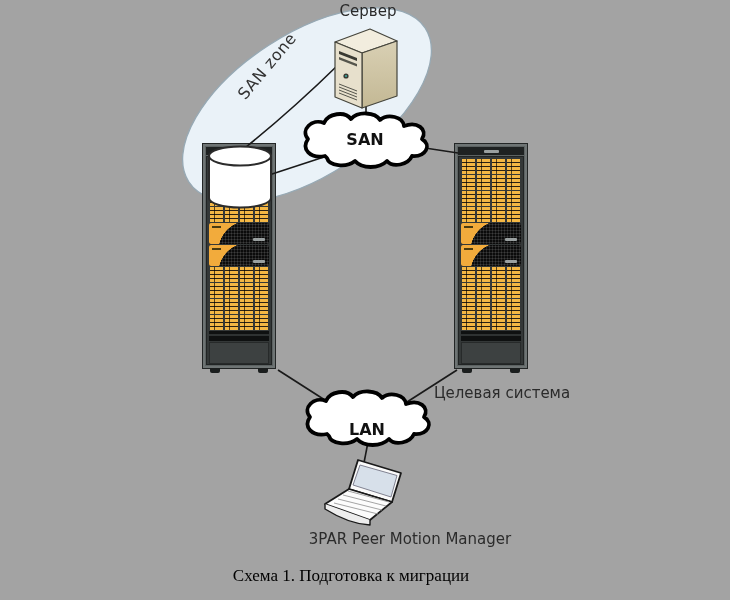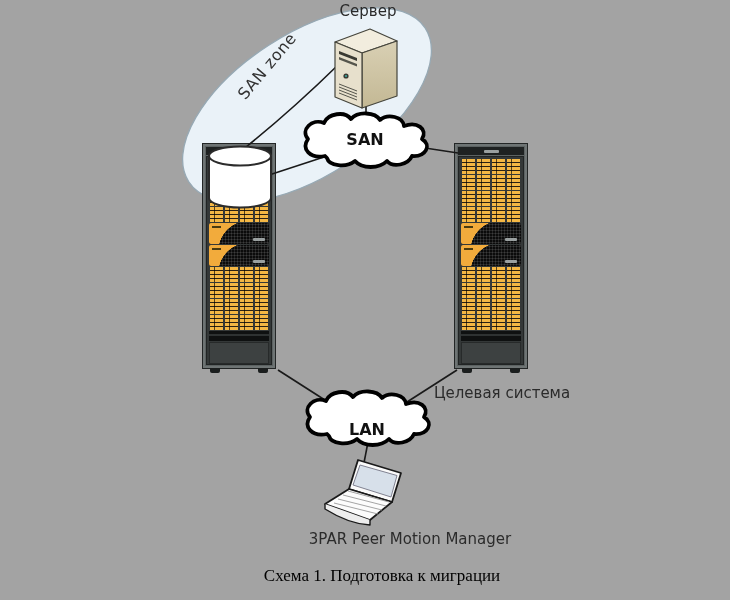--- a/index.html
+++ b/index.html
@@ -277,14 +277,14 @@
       </g>
     </g>
   </svg>
 
   <div class="lbl" style="left:368px; top:2px;">Сервер</div>
   <div class="lbl rot" style="left:267px; top:66px;">SAN zone</div>
   <div class="lbl bold" style="left:365px; top:130px;text-align:right;">SAN</div>
   <div class="lbl bold" style="left:367px; top:420px;">LAN</div>
   <div class="lbl" style="left:502px; top:384px;">Целевая система</div>
   <div class="lbl" style="left:366px; top:530px;margin-left:44px;">3PAR Peer Motion Manager</div>
-  <div class="caption" style="left:382px; top:566px;">Схема 1. Подготовка к миграции</div>
+  <div class="caption" style="left:351px; top:566px;">Схема 1. Подготовка к миграции</div>
 </div>
 
 </body></html>

